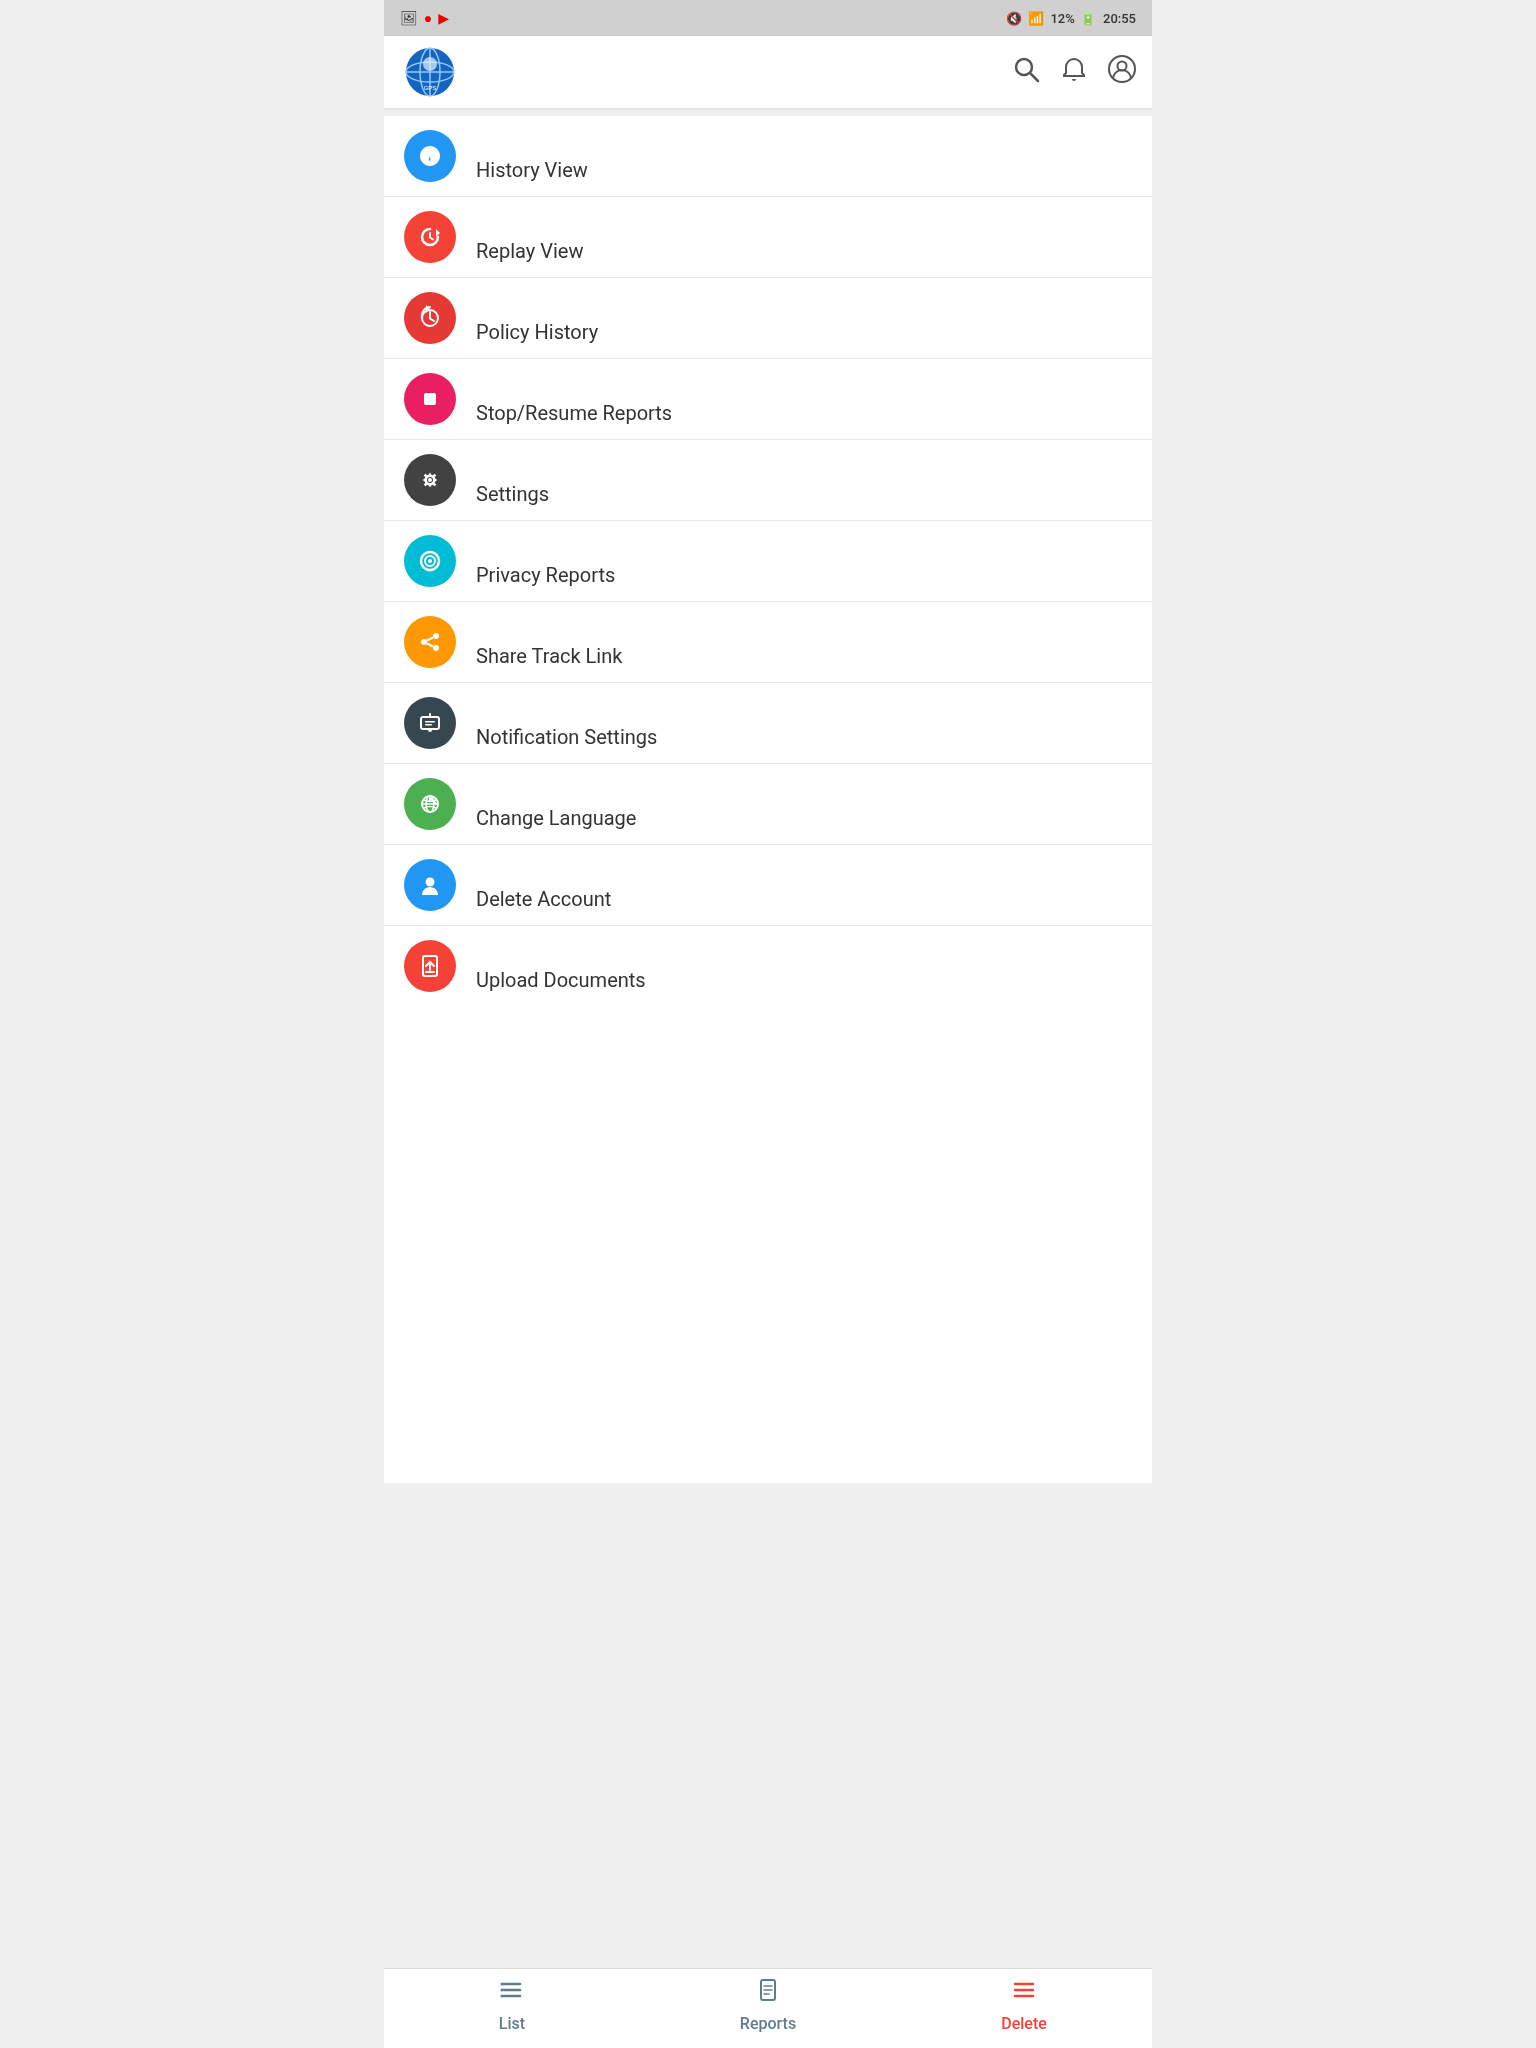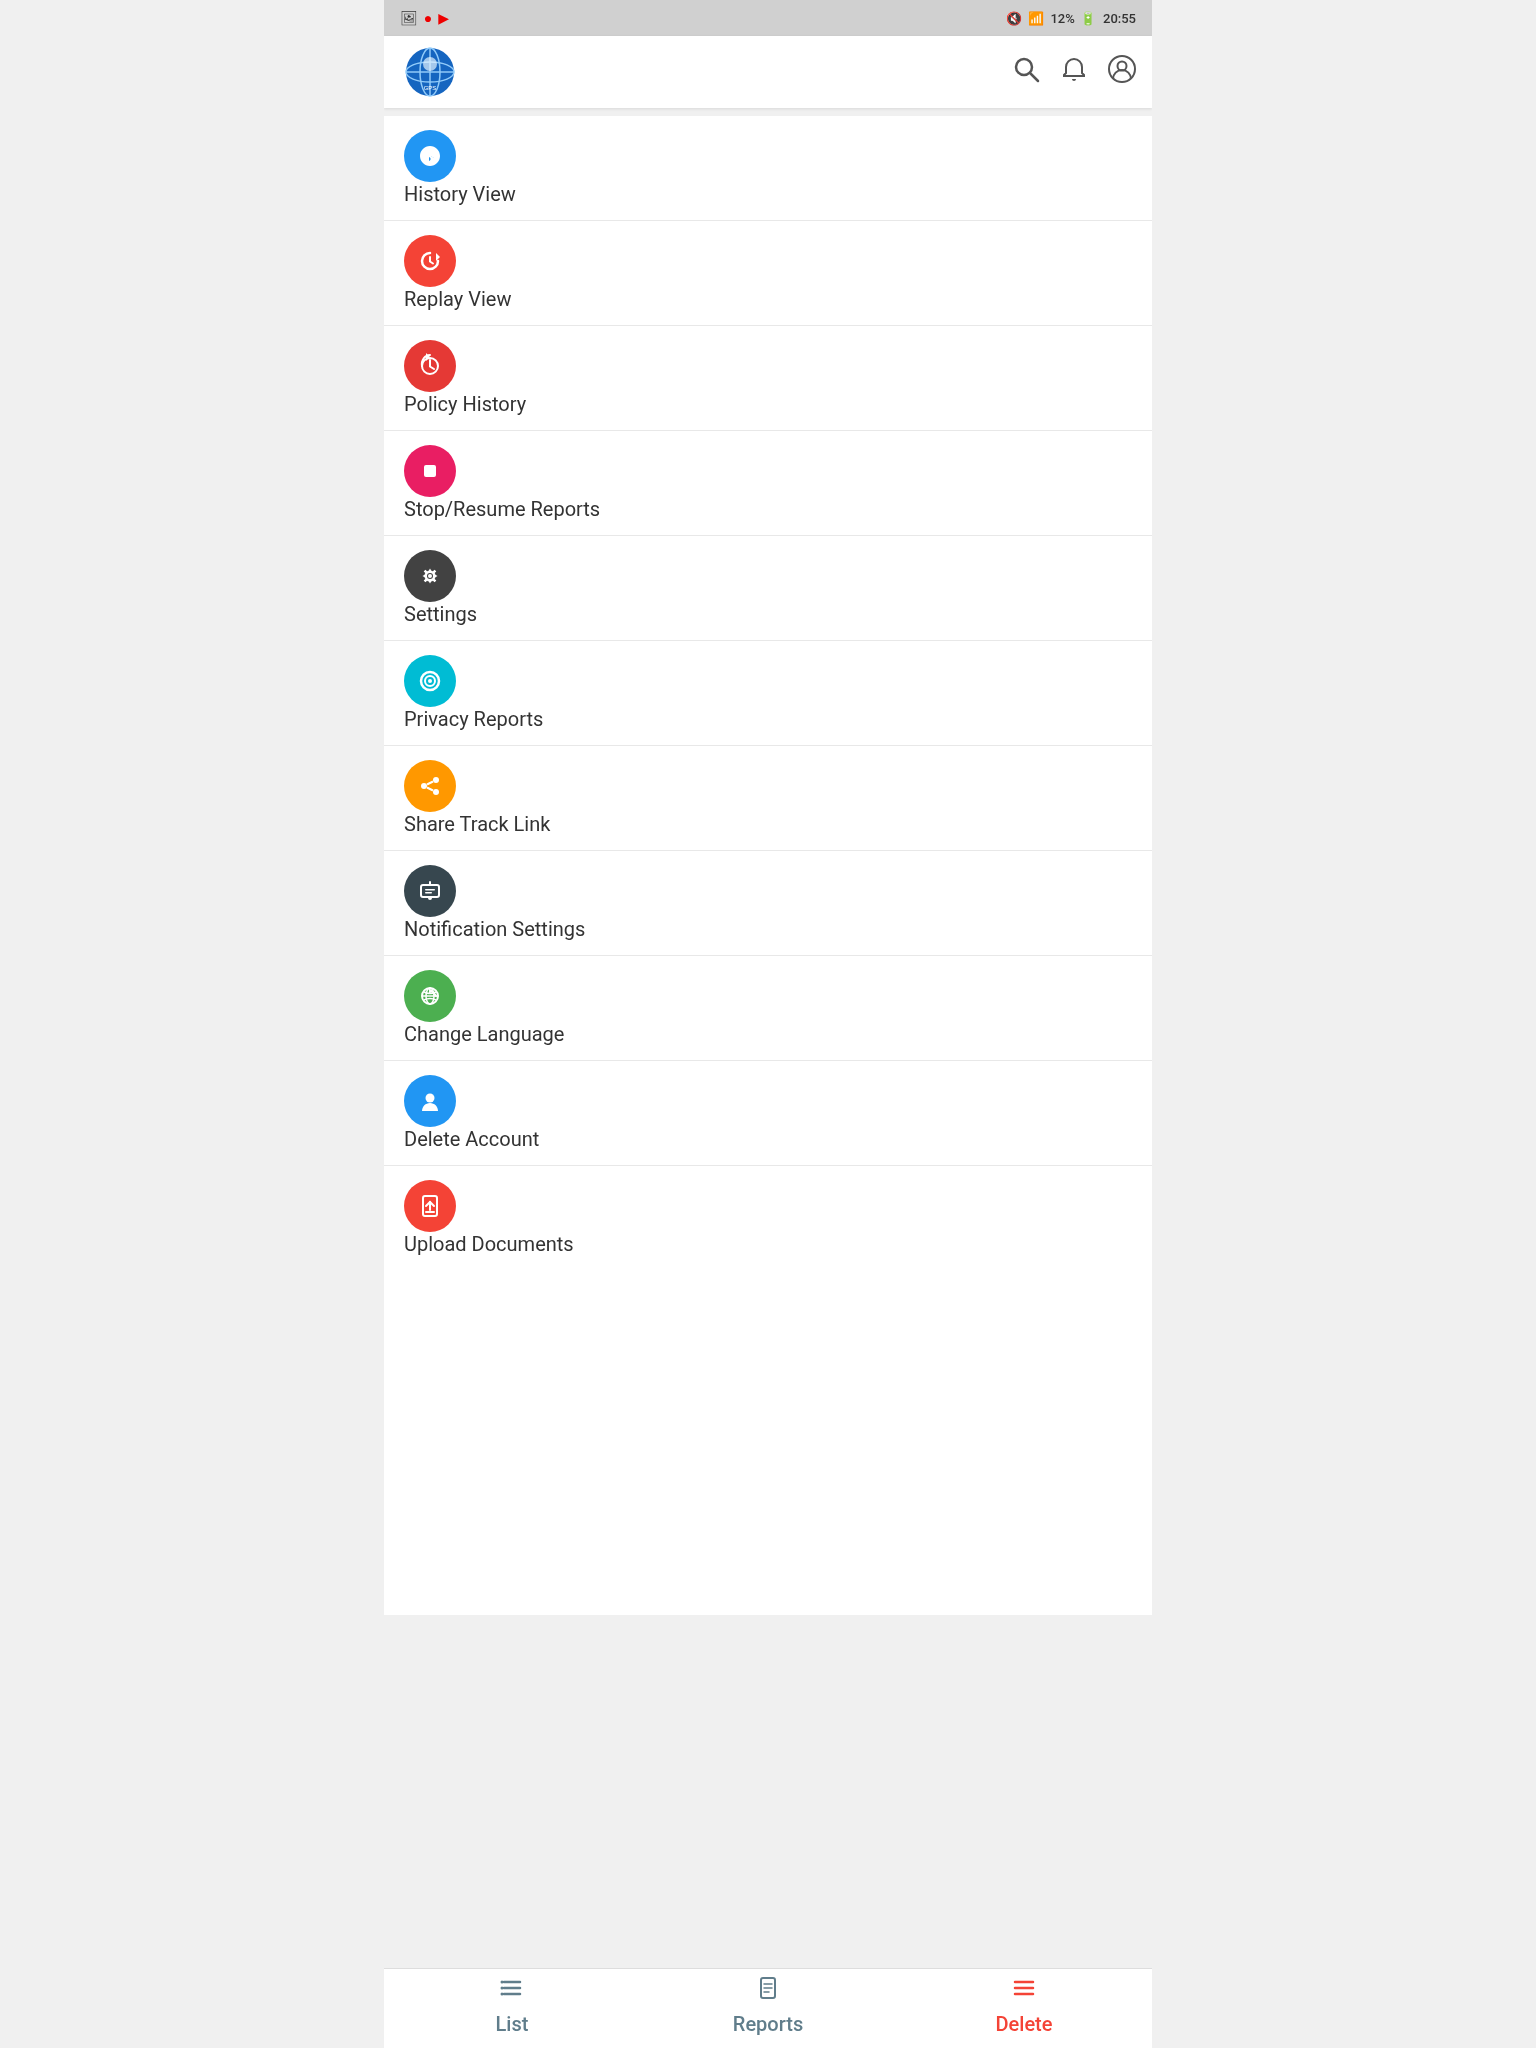--- a/index.html
+++ b/index.html
@@ -75,26 +75,25 @@
     }
 
     
     .menu-container {
       background: #fff;
       margin: 8px 0;
       flex: 1;
     }
     .menu-item {
       display: flex;
-      align-items: flex-start;
+      align-items: flex-end;
       padding: 14px 20px;
       border-bottom: 1px solid #e8e8e8;
       cursor: pointer;
       background: #fff;
-      flex-direction: column;
     }
     .menu-item:last-child {
       border-bottom: none;
     }
     .menu-icon-circle {
       width: 52px;
       height: 52px;
       border-radius: 50%;
       display: flex;
       align-items: center;
@@ -141,21 +140,21 @@
       justify-content: center;
       gap: 4px;
       cursor: pointer;
       flex: 1;
       padding: 8px 0;
     }
     .nav-icon {
       font-size: 26px;
     }
     .nav-label {
-      font-size: 20px;
+      font-size: 16px;
       font-weight: 500;
     }
     .nav-item.active .nav-icon { color: #F44336; }
     .nav-item.active .nav-label { color: #F44336; }
     .nav-item.inactive .nav-icon { color: #607D8B; }
     .nav-item.inactive .nav-label { color: #607D8B; }
 
     
     .spacer { flex: 1; }
   </style>

